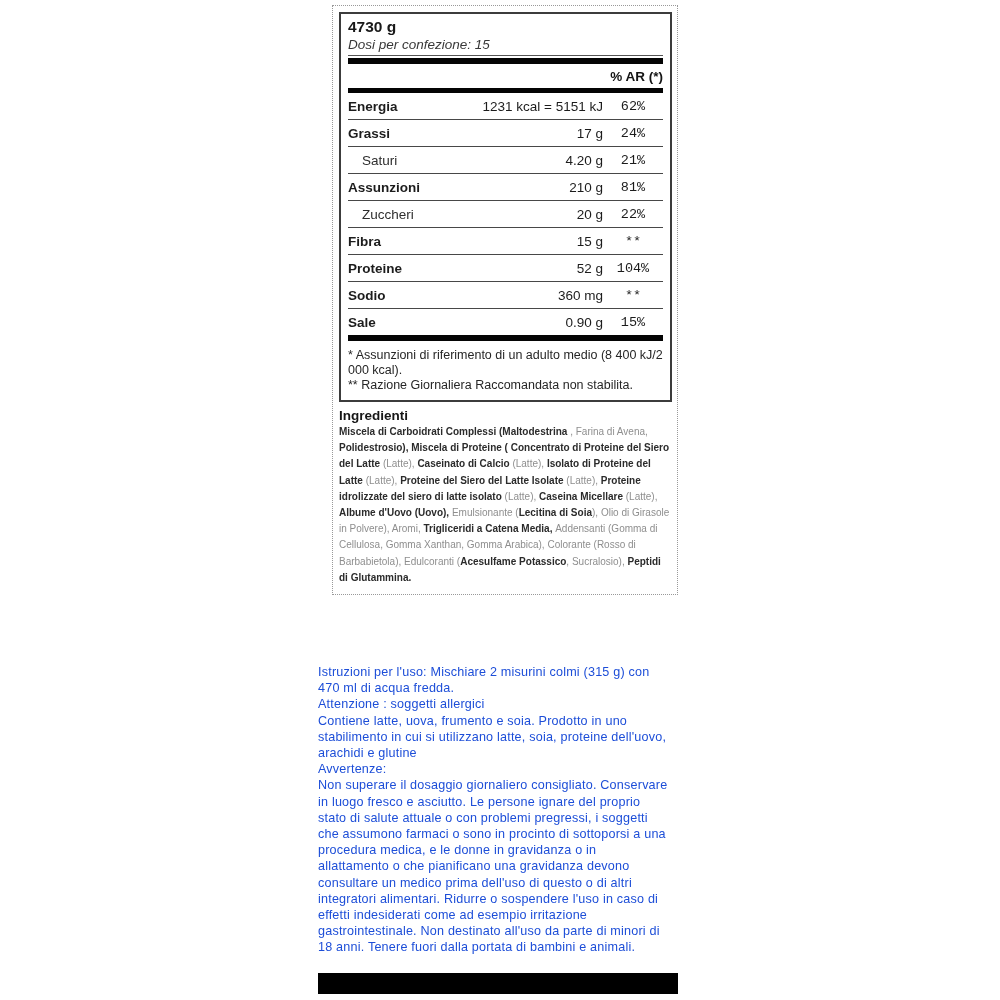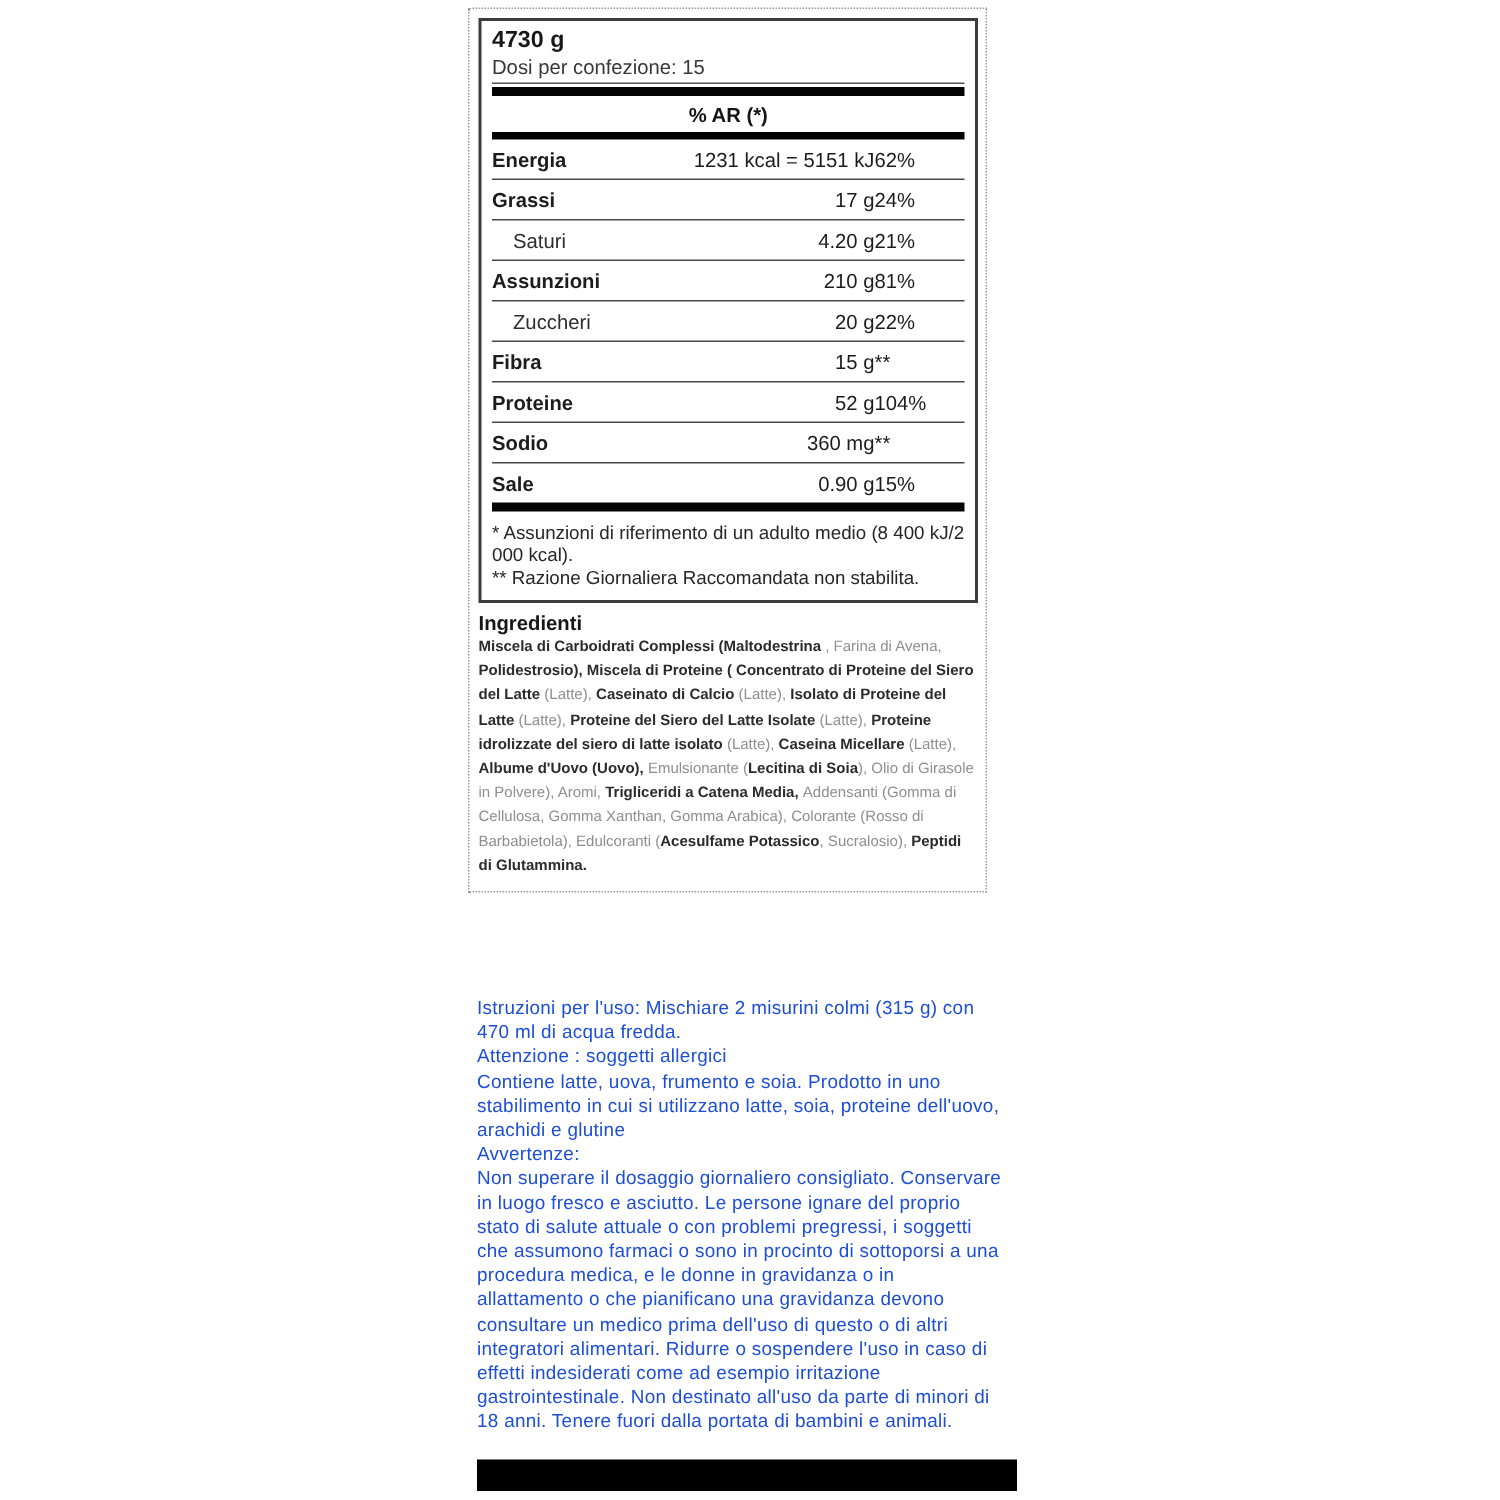--- a/index.html
+++ b/index.html
@@ -2,44 +2,44 @@
 <html><head>
 <meta charset="utf-8">
 <style>
   html, body { margin:0; padding:0; }
   body {
     width:1000px; height:1000px; background:#ffffff; position:relative;
     font-family:"Liberation Sans", sans-serif; color:#1c1c1c;
     -webkit-font-smoothing:antialiased;
   }
   .label-box {
-    position:absolute; left:312px; top:5px; width:346px; box-sizing:border-box;
+    position:absolute; left:332px; top:5px; width:346px; box-sizing:border-box;
     border:1px dotted #999; padding:6px 5px 8px 6px; background:#fff;
   }
   .facts {
     box-sizing:border-box; width:333px;
     border:2px solid #3c3c3c; padding:4px 7px 7px 7px;
   }
   .netwt { font-size:15.5px; font-weight:bold; line-height:18px; color:#181818; }
   .doseline { font-size:13.5px; color:#383838; line-height:17px; }
-  .dosiline { font-size:13.5px; color:#383838; line-height:17px; border-bottom:1px solid #555; padding-bottom:2px; }
+  .dosiline { font-size:13.5px; color:#383838; line-height:17px; border-bottom:1px solid #555; padding-bottom:2px;font-style:italic; }
   .bar { background:#040404; }
   .bar-1 { height:6px; margin-top:2px; }
   .bar-2 { height:5px; }
   .bar-3 { height:6px; }
-  .ar-header { text-align:center; font-weight:bold; font-size:13.5px; color:#141414; padding:5px 0 4px 0; }
+  .ar-header { text-align:right; font-weight:bold; font-size:13.5px; color:#141414; padding:5px 0 4px 0; }
   .ntable .row {
     display:flex; align-items:center; height:26px;
     border-bottom:1px solid #474747; font-size:13.5px; color:#1c1c1c;
   }
   .ntable .row:last-child { border-bottom:none; }
   .ntable .name { font-weight:bold; white-space:nowrap;text-align:right; }
   .ntable .row.indent .name { font-weight:normal; padding-left:14px; color:#2e2e2e; }
   .ntable .val { flex:1; text-align:right; }
-  .ntable .ar { width:60px; text-align:left; }
+  .ntable .ar { width:60px; text-align:center;font-family:Liberation Mono, monospace; }
   .footnotes { margin-top:7px; font-size:12.5px; line-height:15px; color:#262626; }
   .ingredients { margin-top:5px; }
   .ing-title { font-weight:bold; font-size:13.5px; color:#161616; line-height:17px; }
   .ing-text { font-size:10px; line-height:16.2px; }
   .ing-text .seg-b { font-weight:bold; color:#2b2b2b; }
   .ing-text .seg-g { font-weight:normal; color:#8e8e8e; }
   .usage {
     position:absolute; left:318px; top:664px; width:350px;
     font-size:12.6px; line-height:16.2px; letter-spacing:0.2px; color:#1d4ed8;
   }

